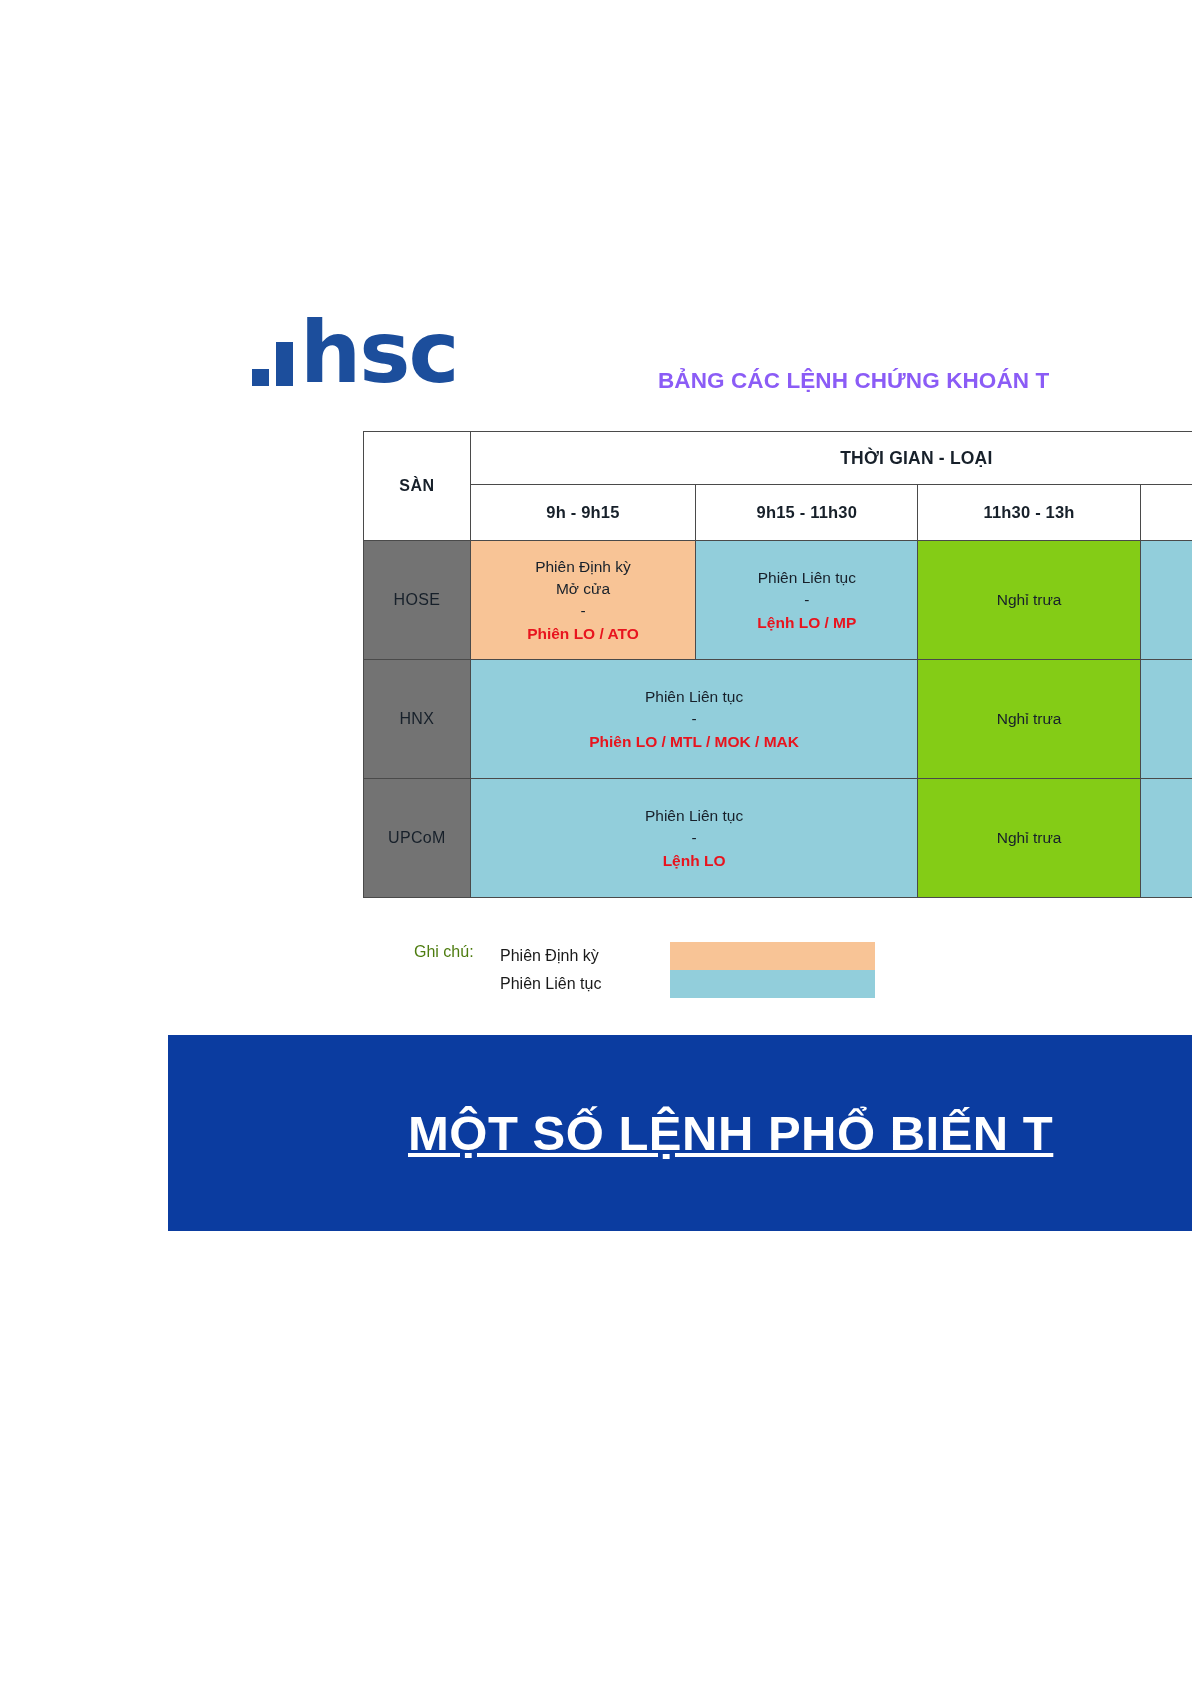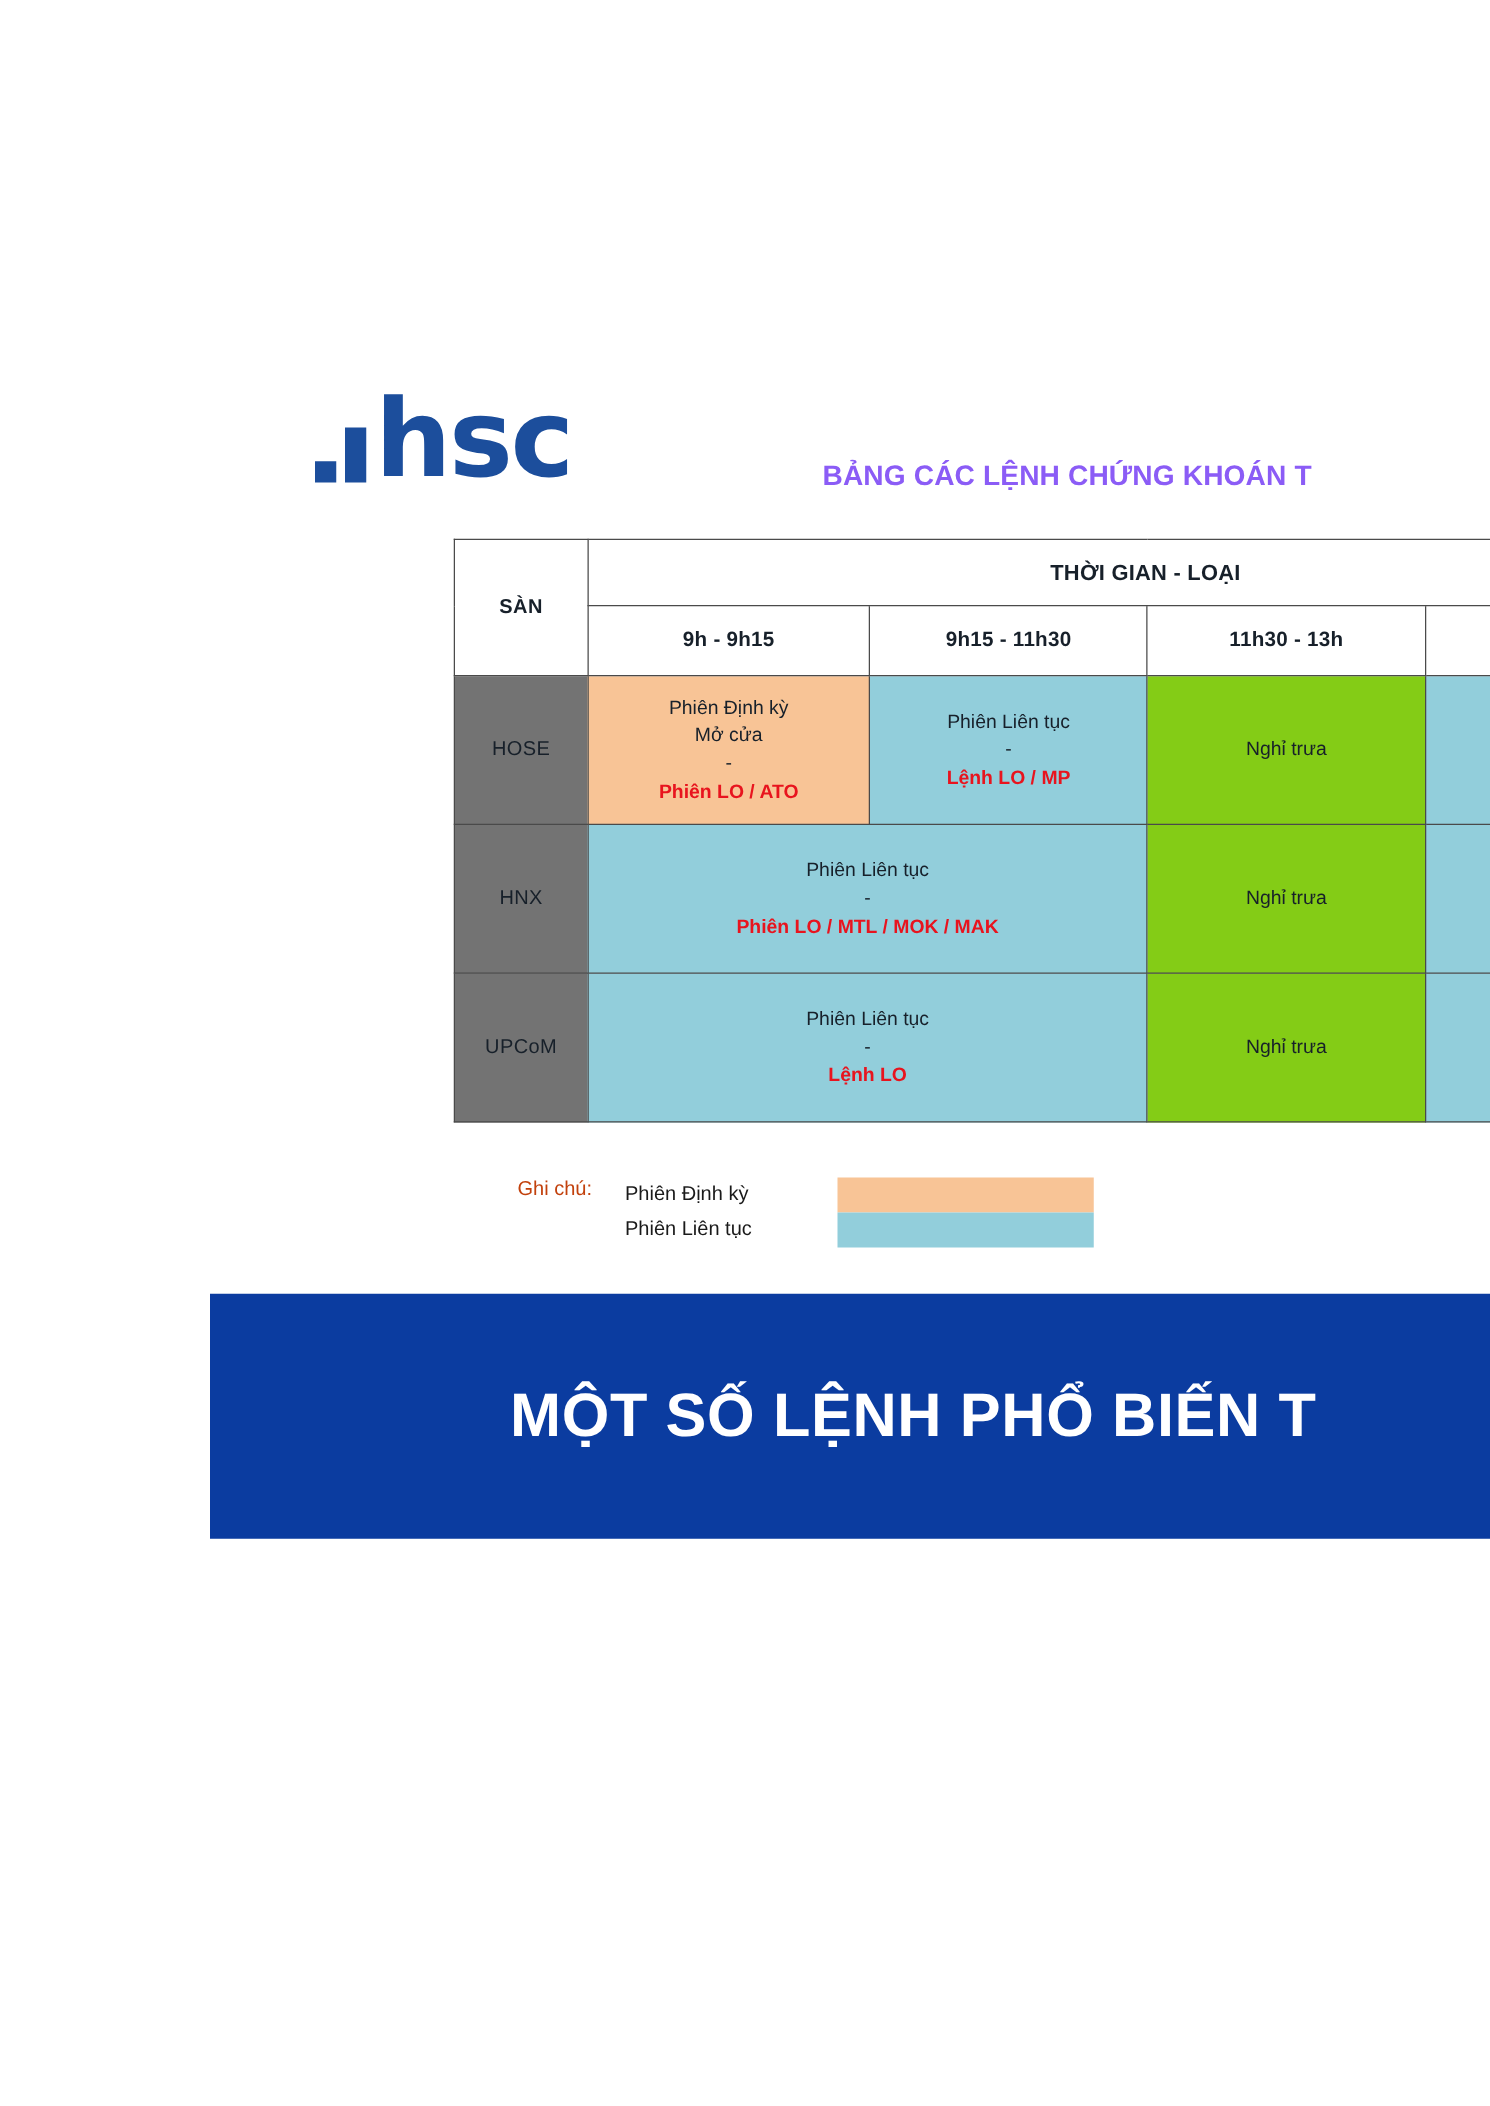--- a/index.html
+++ b/index.html
@@ -135,21 +135,21 @@
     position: absolute;
     left: 414px;
     top: 942px;
     display: flex;
     align-items: flex-start;
     gap: 0px;
   }
   #legend-label {
     font-family: "Liberation Sans", sans-serif;
     font-size: 16px;
-    color: #c2410c;
+    color: #4d7c0f;
     width: 86px;
     padding-top: 1px;
   }
   #legend-rows { display: flex; flex-direction: column; }
   .legend-row {
     display: flex;
     align-items: center;
     height: 28px;
   }
   .legend-text {
@@ -179,20 +179,21 @@
     overflow: visible;
   }
   #banner-text {
     color: #ffffff;
     font-family: "Liberation Sans", sans-serif;
     font-weight: bold;
     font-size: 49px;
     letter-spacing: 0.5px;
     white-space: nowrap;
     padding-left: 240px;
+    text-decoration: underline;
   }
 
   
   #page-corner-mark {
     position: absolute;
     right: 14px;
     bottom: 12px;
     font-size: 7px;
     color: #bfbfbf;
     font-family: "Liberation Sans", sans-serif;

